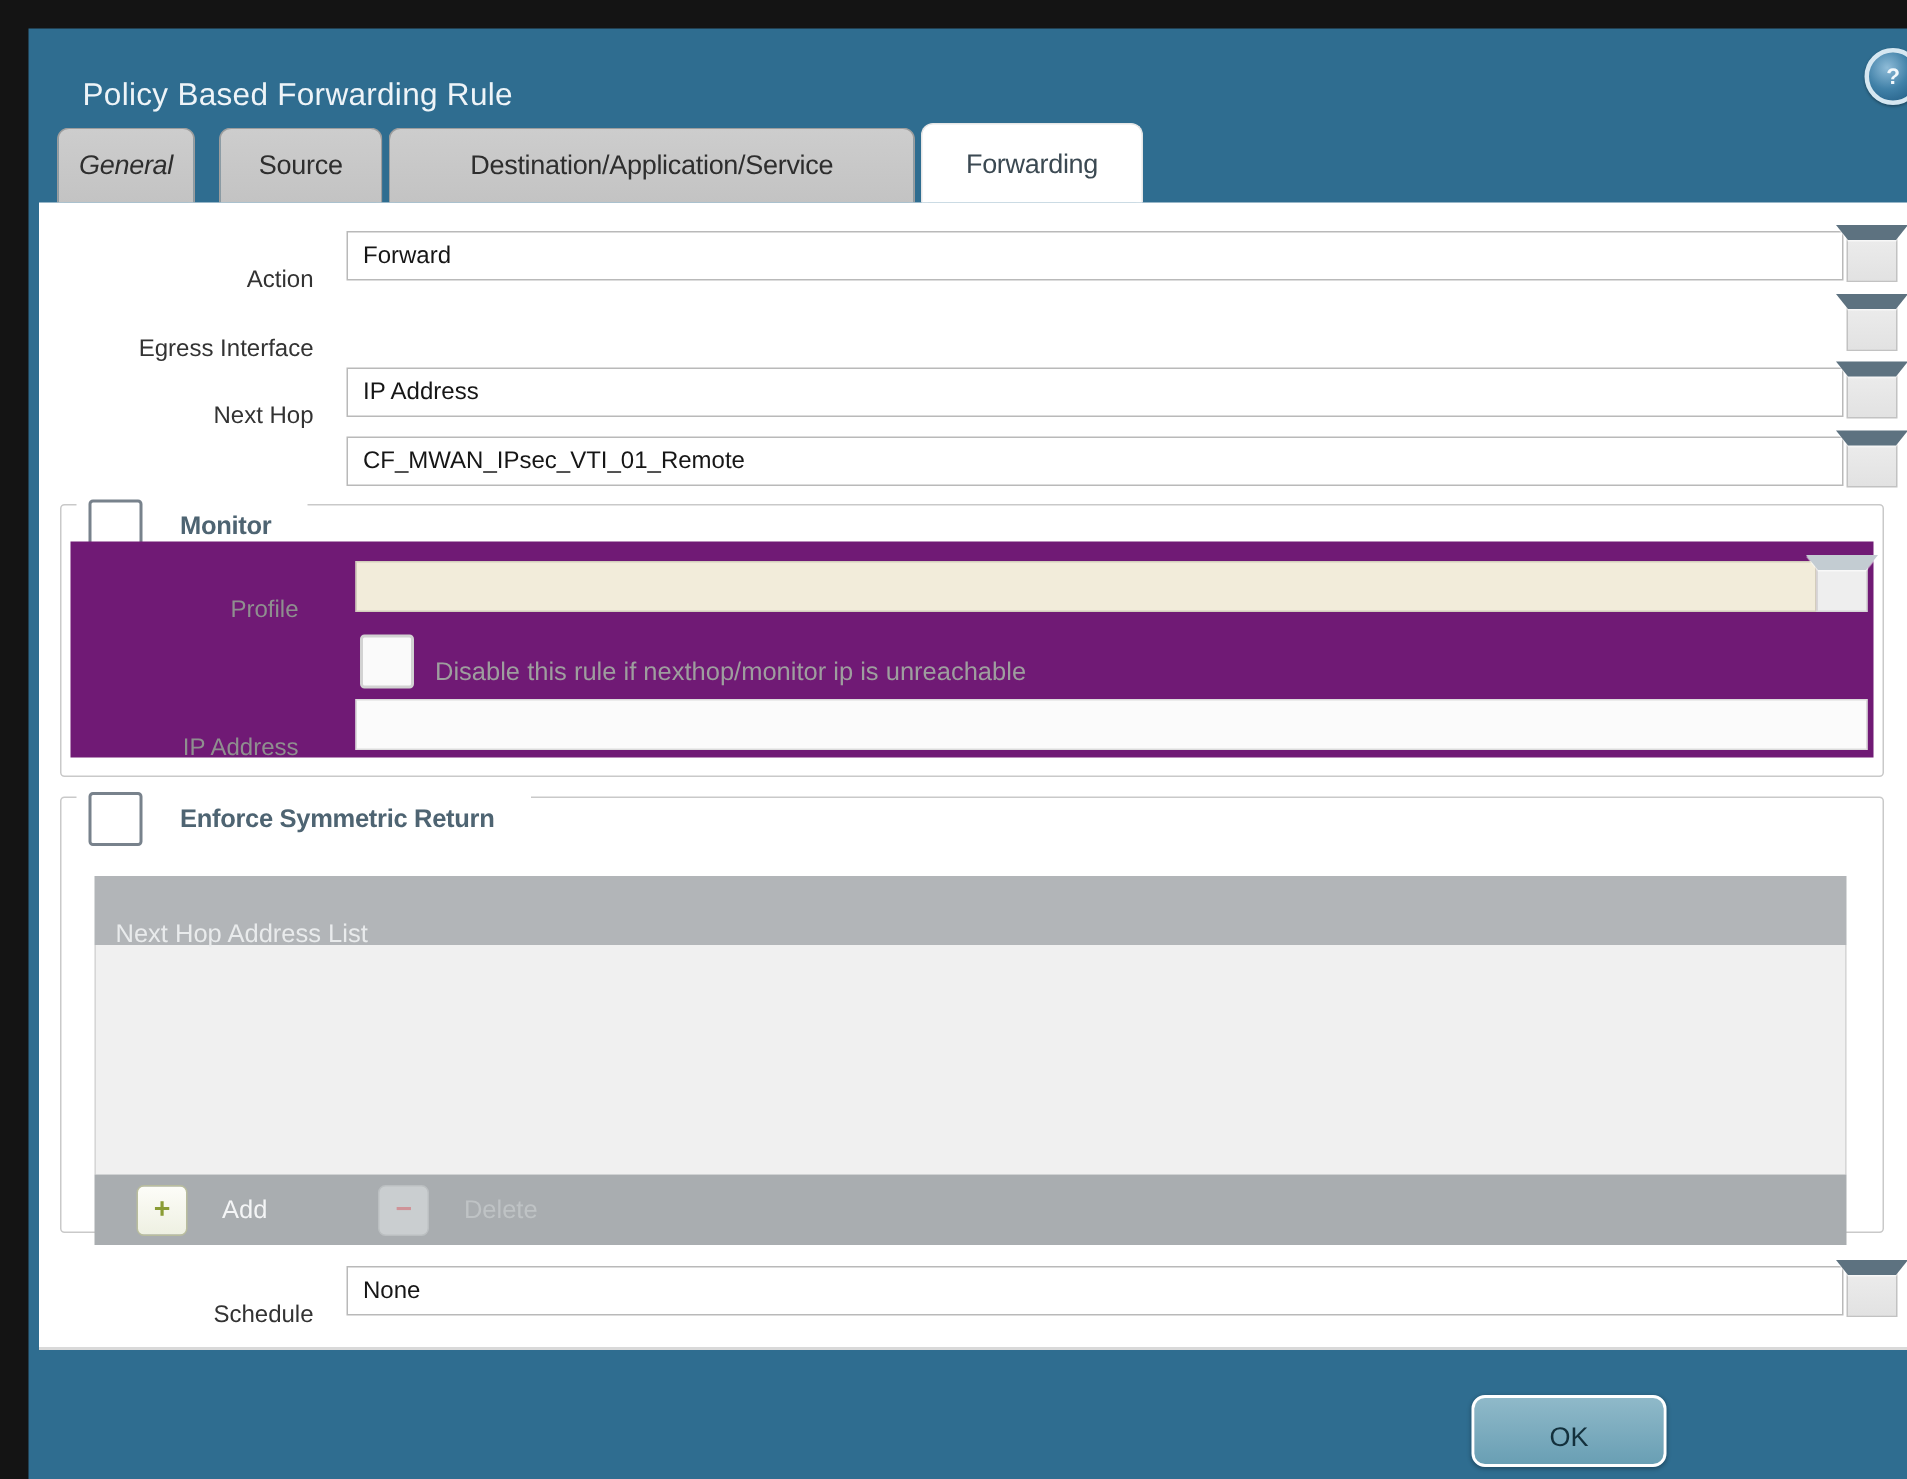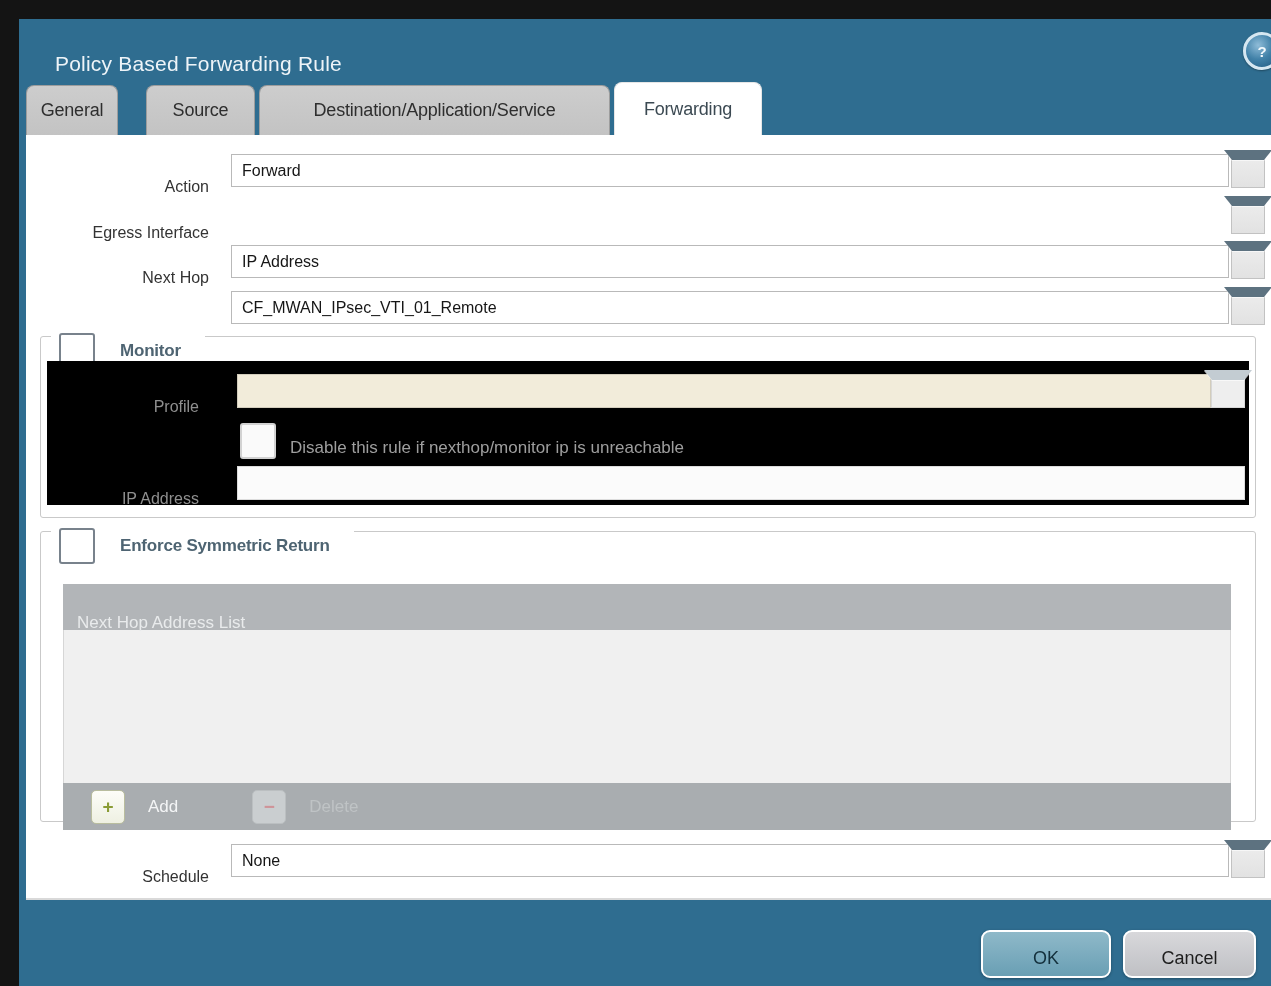--- a/index.html
+++ b/index.html
@@ -15,21 +15,21 @@
     border:3px solid #d6e7f1; box-shadow:0 1px 2px rgba(0,0,0,.35); cursor:pointer;
     display:flex; align-items:center; justify-content:center; color:#f2f8fc; font-size:15px; font-weight:bold; }
 
   
   .tabs { position:absolute; left:7px; top:63px; height:53px; }
   .tab { position:absolute; top:3px; height:50px; background:linear-gradient(#cdcdcd,#c3c3c3);
     border:1px solid #9d9d9d; border-bottom:none; border-radius:8px 8px 0 0;
     display:flex; align-items:center; justify-content:center;
     font-size:18px; color:#2e2e2e; letter-spacing:-.2px; cursor:pointer; }
   .tab.active { top:0; height:53px; background:#ffffff; border-color:#e6e6e6; color:#3b4952;text-align:center; }
-  .tab-general { left:0; width:92px; }
+  .tab-general { left:12px; width:92px;font-style:italic; }
   .tab-source { left:120px; width:109px; }
   .tab-dest { left:233px; width:351px; }
   .tab-forwarding { left:588px; width:148px; }
 
   
   .content { position:absolute; left:7px; top:116px; width:1251px; height:765px; background:#ffffff;
     border-bottom:2px solid #d9d9d9; }
 
   
   .flabel { position:absolute; left:0; width:199px; height:33px; line-height:33px;
@@ -49,21 +49,21 @@
   
   .fieldset { position:absolute; left:14px; width:1216px; border:1px solid #c9c9c9; border-radius:3px; background:#fff; }
   .fs-monitor { top:201px; height:182px; }
   .fs-enforce { top:396px; height:291px; }
   .legend { position:absolute; top:-12px; left:10px; background:#ffffff; padding:0 8px;
     display:flex; align-items:center; gap:9px; }
   .legend .cb { width:20px; height:20px; border:2px solid #78828c; border-radius:3px; background:#fff; cursor:pointer; }
   .legend .cap { font-size:17px; font-weight:bold; color:#4e6472; letter-spacing:-.2px; }
 
   
-  .mon-panel { position:absolute; left:6px; top:24px; width:1202px; height:144px; background:#000000; }
+  .mon-panel { position:absolute; left:6px; top:24px; width:1202px; height:144px; background:#701a75; }
   .dlabel { position:absolute; left:0; width:168px; height:33px; line-height:33px; text-align:right;
     font-size:16px; color:#8f8f8f; }
   .profile-input { position:absolute; left:190px; top:13px; width:974px; height:33px;
     background:#f2ecda; border:1px solid #d3cdbc; }
   .profile-dd { position:absolute; left:1164px; top:13px; width:34px; height:33px;
     background:#eeeeee; border:1px solid #d7d7d7; display:flex; align-items:center; justify-content:center; }
   .dis-cb { position:absolute; left:193px; top:62px; width:21px; height:21px; border:2px solid #d2d2d2;
     border-radius:3px; background:#fafafa; }
   .dis-cb-label { position:absolute; left:227px; top:61px; font-size:17px; color:#9e9e9e; }
   .ip-input { position:absolute; left:190px; top:105px; width:1008px; height:33px;
@@ -177,15 +177,14 @@
 
     <div class="flabel row-schedule">Schedule</div>
     <input class="finput row-schedule" value="None" style="">
     <div class="ddbtn row-schedule">
         <span class="arrow"></span>
       </div>
 
   </div>
 
   <button class="btn btn-ok">OK</button>
-  <button class="btn btn-cancel">Cancel</button>
 
 </div>
 
 </body></html>

